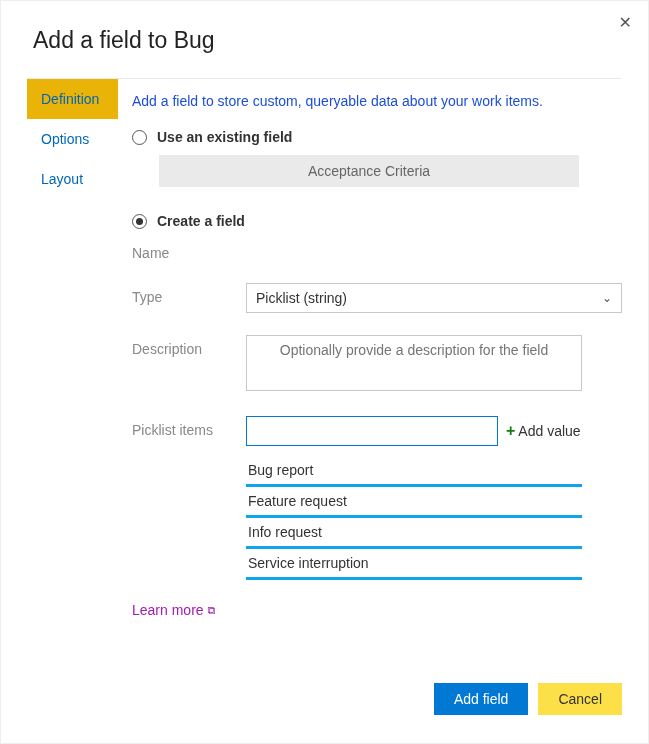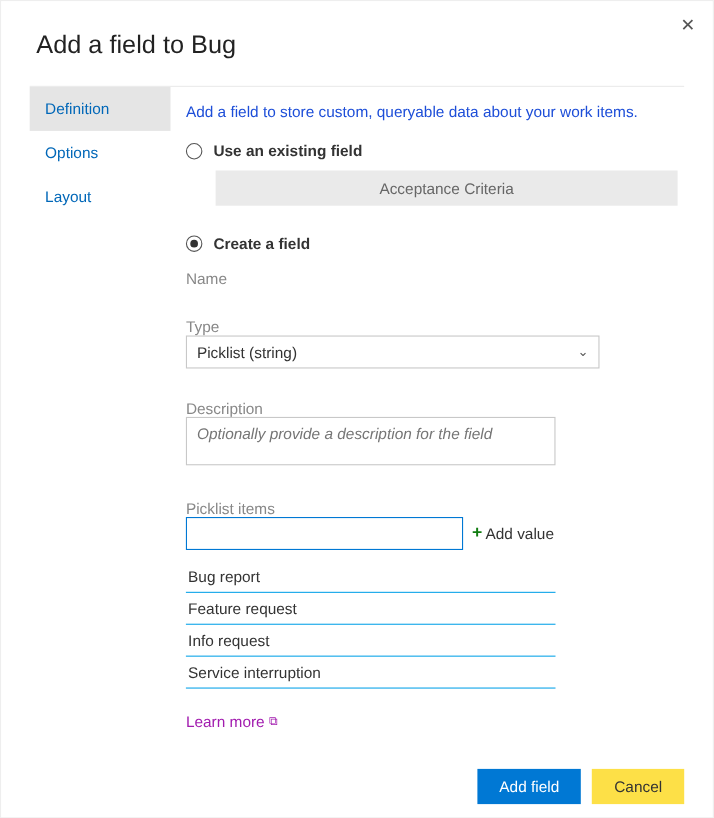--- a/index.html
+++ b/index.html
@@ -37,21 +37,21 @@
     padding-top: 0;
   }
   .tab {
     display: block;
     padding: 12px 14px;
     color: #0067b8;
     cursor: pointer;
     font-size: 14px;
   }
   .tab.active {
-    background: #e5e5e5;
+    background: #eab308;
   }
   .content {
     flex: 1;
     padding: 0 0 0 14px;
   }
   .desc {
     padding: 14px 0 20px 0;
     color: #1d4ed8;
   }
   .opt-row {
@@ -87,21 +87,20 @@
     color: #666;
     width: 420px;
     text-align: center;
   }
   .form-grid {
     margin-left: 0;
   }
   .form-row {
     display: flex;
     margin-bottom: 22px;
-    flex-direction: column;
   }
   .form-label {
     width: 114px;
     color: #888;
     padding-top: 6px;
     flex-shrink: 0;
   }
   .form-control { flex: 1; }
   .text-input {
     width: 336px;
@@ -119,28 +118,28 @@
     align-items: center;
     justify-content: space-between;
     cursor: pointer;
   }
   .chevron {
     font-size: 12px;
     color: #555;
   }
   .textarea {
     width: 336px;
-    height: 44px;
+    height: 56px;
     padding: 6px 9px;
     border: 1px solid #c8c8c8;
     font-family: inherit;
     font-size: 14px;
     color: #999;
-    font-style: italic;
     resize: none;
+    text-align: center;
   }
   .pick-row {
     display: flex;
     align-items: center;
     gap: 8px;
   }
   .pick-input {
     width: 252px;
     padding: 6px 9px;
     border: 1px solid #0078d4;
@@ -152,35 +151,35 @@
     display: flex;
     align-items: center;
     gap: 3px;
     cursor: pointer;
     font-size: 14px;
   }
   .plus { color: #107c10; font-weight: 700; font-size: 16px; }
   .items-list { margin-top: 10px; width: 336px; }
   .list-item {
     padding: 6px 2px;
-    border-bottom: 1px solid #0ea5e9;
+    border-bottom: 3px solid #0ea5e9;
     color: #333;
   }
   .learn-more {
     color: #a21caf;
     cursor: pointer;
     display: inline-flex;
     align-items: center;
     gap: 4px;
     margin-top: 18px;
   }
   .ext-icon { font-size: 11px; }
   .footer {
     position: absolute;
-    bottom: 12px;
+    bottom: 28px;
     right: 26px;
     display: flex;
     gap: 10px;
   }
   .btn {
     padding: 8px 20px;
     font-size: 14px;
     border: none;
     cursor: pointer;
     font-family: inherit;

